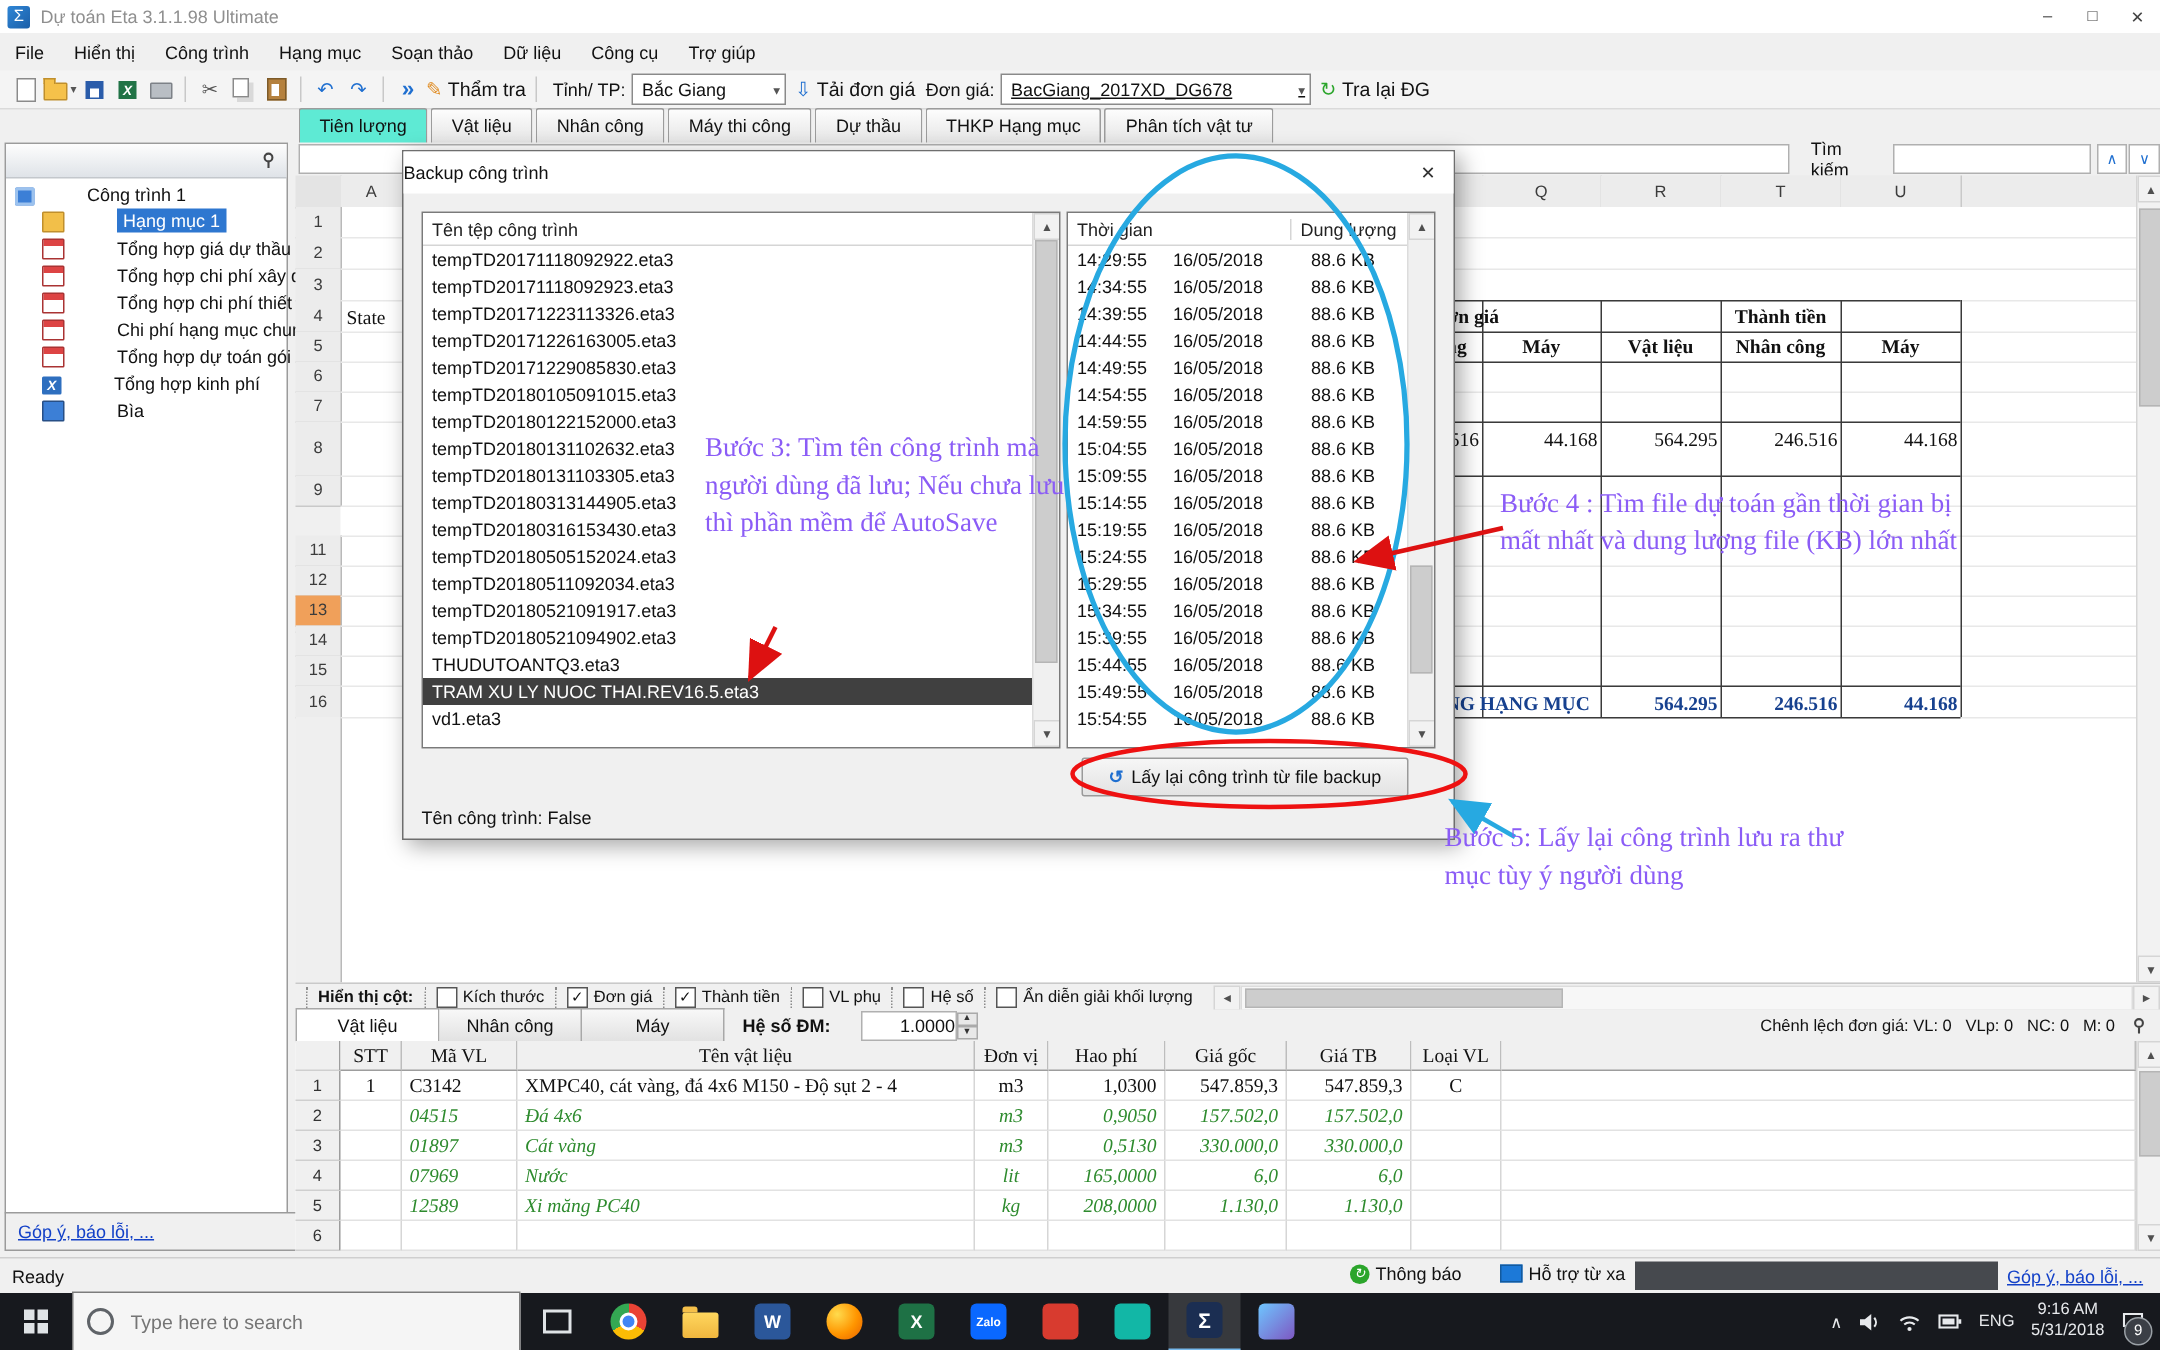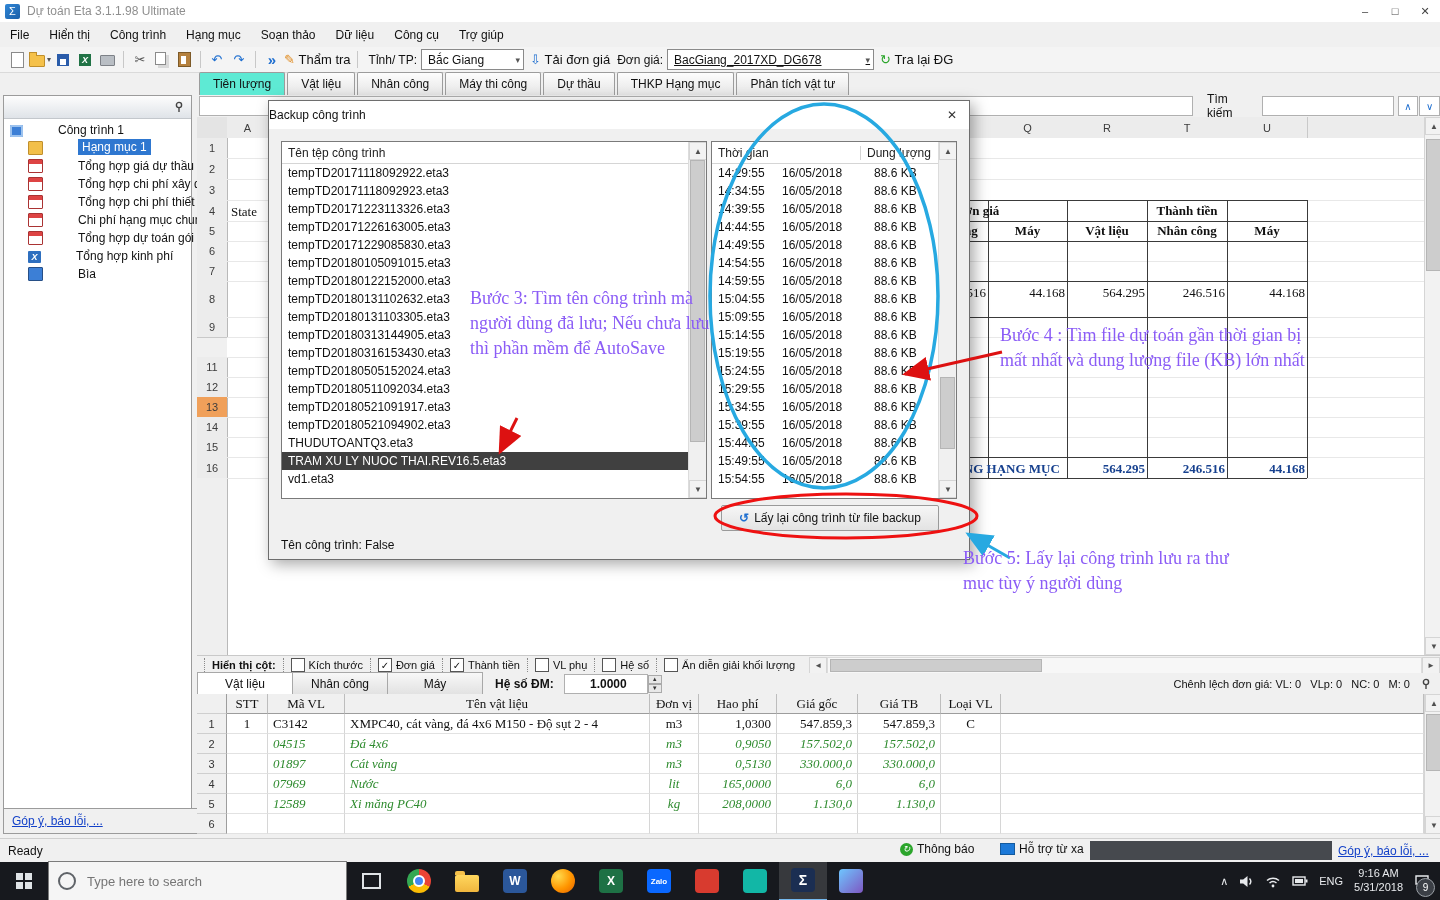--- a/index.html
+++ b/index.html
@@ -407,21 +407,21 @@
       <div class="thumb" style="left:2px;top:1px;width:210px;height:11px;"></div>
     </div>
     <span class="sbtn" style="height:15px;">►</span>
   </div>
 
   <div id="subtabs" class="abs f">
     <span class="stab active">Vật liệu</span>
     <span class="stab">Nhân công</span>
     <span class="stab">Máy</span>
     <b style="margin-left:12px;">Hệ số ĐM:</b>
-    <span class="finput f" style="width:62px;margin-left:10px;justify-content:flex-end;padding-right:20px;font-weight:bold;">1.0000</span>
+    <span class="finput f" style="width:62px;margin-left:20px;justify-content:flex-end;padding-right:0;font-weight:normal;">1.0000</span>
     <span class="spin">
         <span>▲</span>
         <span>▼</span>
       </span>
     <span style="margin-left:auto;font-size:11px;white-space:pre;">Chênh lệch đơn giá: VL: 0   VLp: 0   NC: 0   M: 0</span>
     <svg width="12" height="12" style="margin:0 8px 0 10px;">
         <circle cx="6" cy="4" r="2.6" fill="none" stroke="#444" stroke-width="1.4"></circle>
         <line x1="6" y1="7" x2="6" y2="11" stroke="#444" stroke-width="1.4"></line>
       </svg>
   </div>

